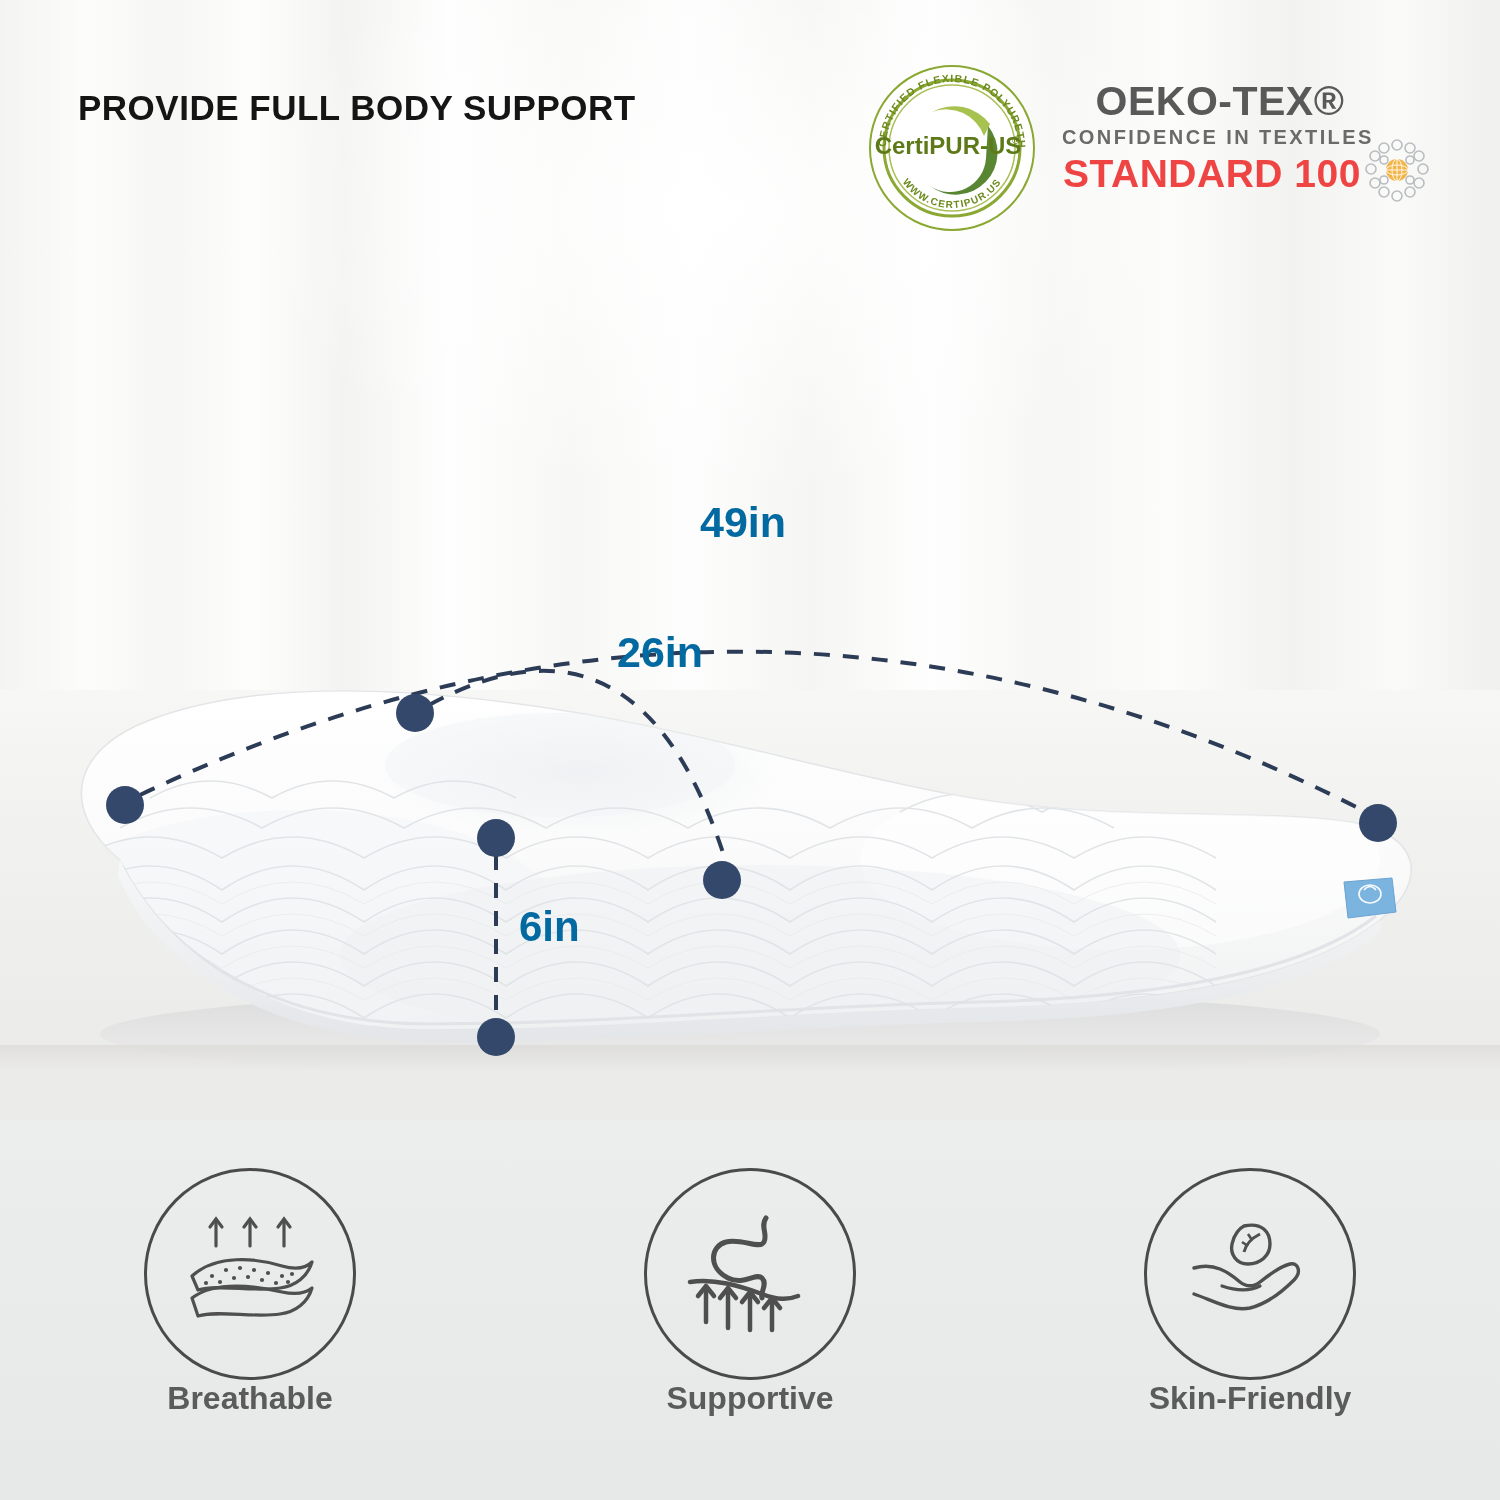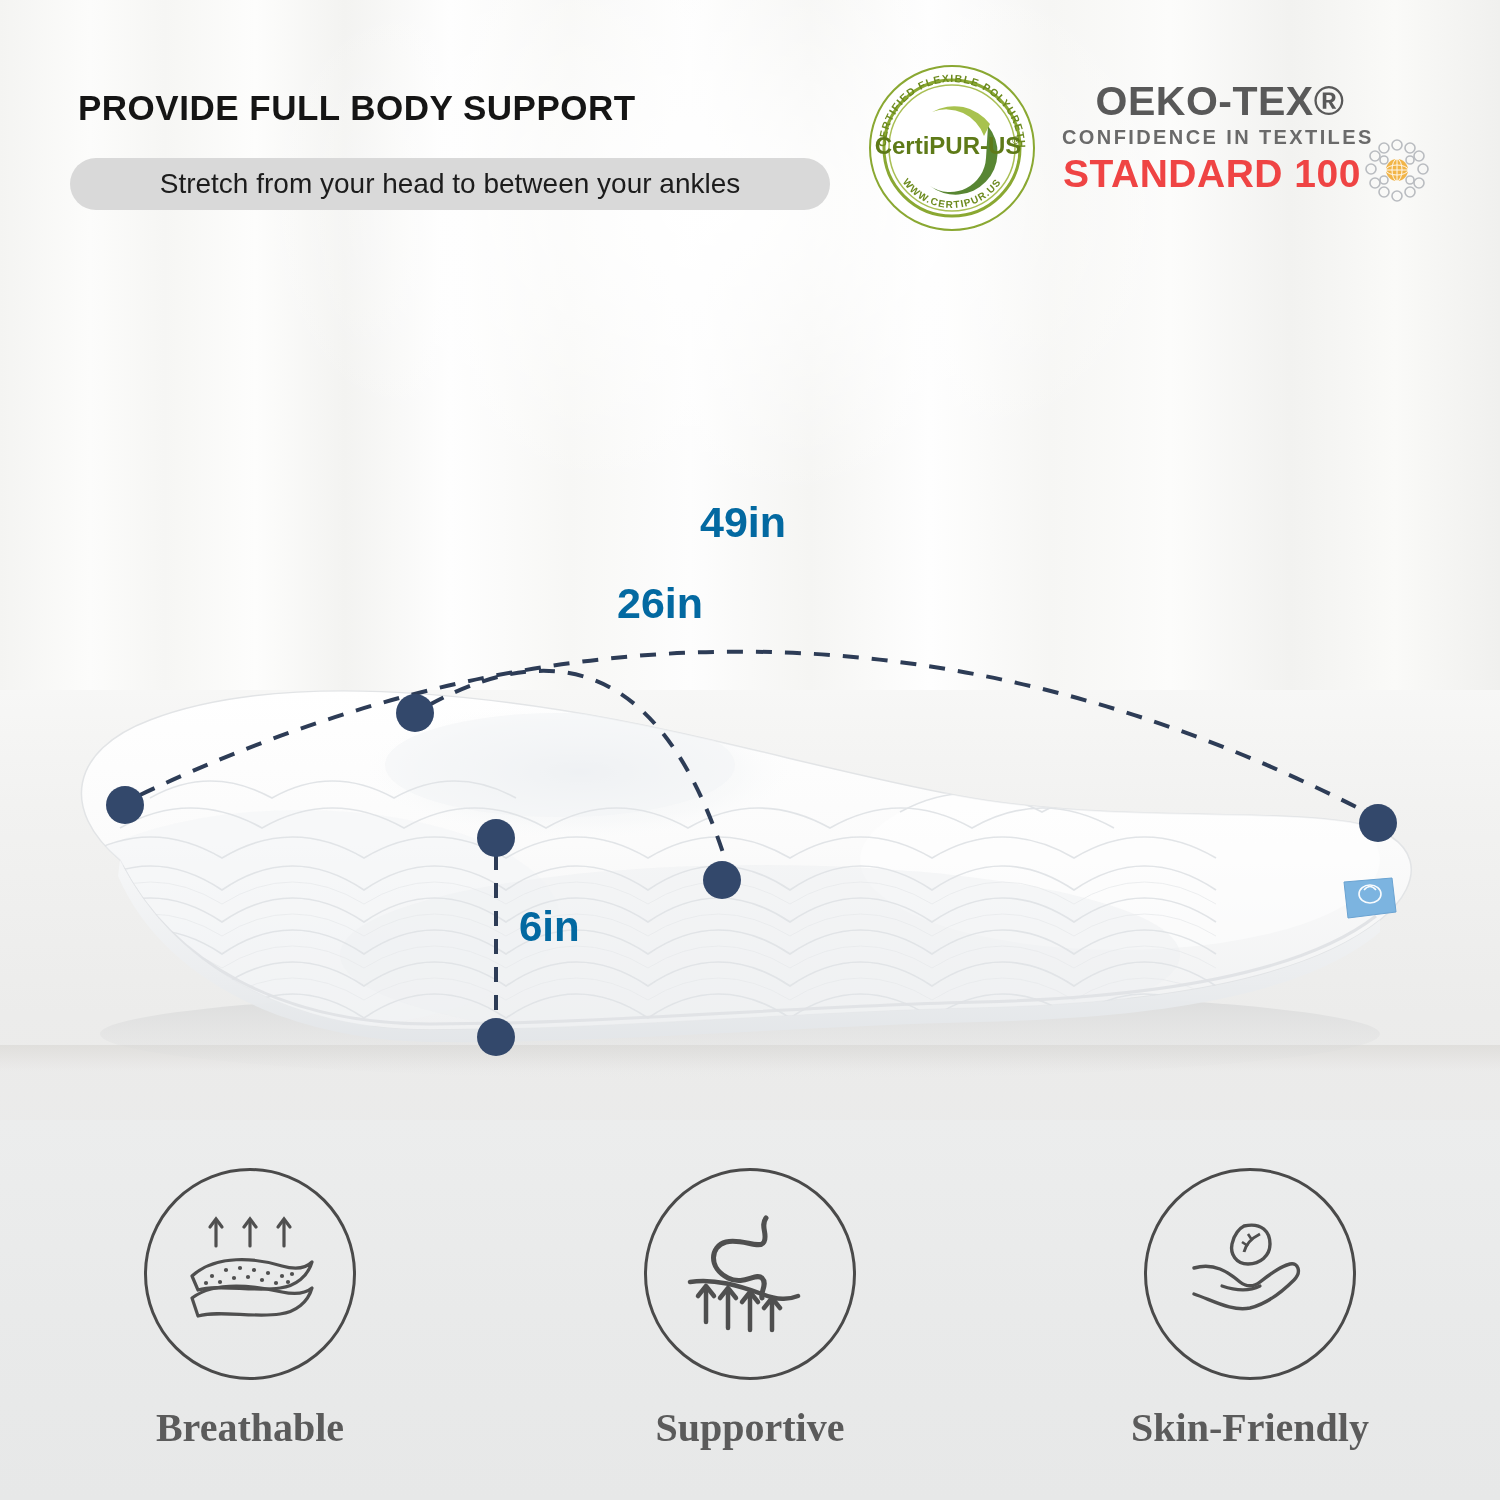--- a/index.html
+++ b/index.html
@@ -147,21 +147,21 @@
     pointer-events: none;
   }
   .mlabel {
     position: absolute;
     color: #0369a1;
     font-size: 43px;
     white-space: nowrap;
     font-weight: bold;
   }
   .mlabel-49 { left: 700px; top: 498px; }
-  .mlabel-26 { left: 617px; top: 579px; text-align: center; }
+  .mlabel-26 { left: 617px; top: 628px; text-align: center; }
   .mlabel-6  { left: 519px; top: 903px; font-size: 42px; }
 
   
   .features {
     position: absolute;
     left: 0; top: 1168px;
     width: 1500px; height: 300px;
     display: flex;
   }
   .feature {
@@ -173,43 +173,38 @@
   .feature-circle {
     width: 212px; height: 212px;
     border-radius: 50%;
     border: 3px solid #4a4a4a;
     display: flex;
     align-items: center;
     justify-content: center;
     box-sizing: border-box;
   }
   .feature-label {
-    margin-top: 24px;
-    font-size: 40px;
+    font-size: 32px;
     font-weight: bold;
     color: #5b5b5b;
     white-space: nowrap;
-    font-family: Liberation Serif, serif;
   }
 </style>
 </head>
 <body>
 
 <div id="page">
 
   <div class="bg-curtain"></div>
   <div class="bg-curtain-soft"></div>
   <div class="bg-bed"></div>
   <div class="bg-bed-edge"></div>
   <div class="bg-bottom-panel"></div>
 
   <div class="headline">PROVIDE FULL BODY SUPPORT</div>
-  <div class="subtitle-pill">
-    <span class="subtitle-text">Stretch from your head to between your ankles</span>
-  </div>
 
   <div class="certipur">
     <svg viewBox="0 0 172 172" width="172" height="172">
       <defs>
         <path id="arcTop" d="M 20,86 A 66,66 0 0 1 152,86"></path>
         <path id="arcBot" d="M 26,86 A 60,60 0 0 0 146,86"></path>
       </defs>
       <circle cx="86" cy="86" r="83" fill="#ffffff"></circle>
       <circle cx="86" cy="86" r="82" fill="none" stroke="#8aa832" stroke-width="2"></circle>
       <circle cx="86" cy="86" r="68" fill="none" stroke="#8aa832" stroke-width="3"></circle>

